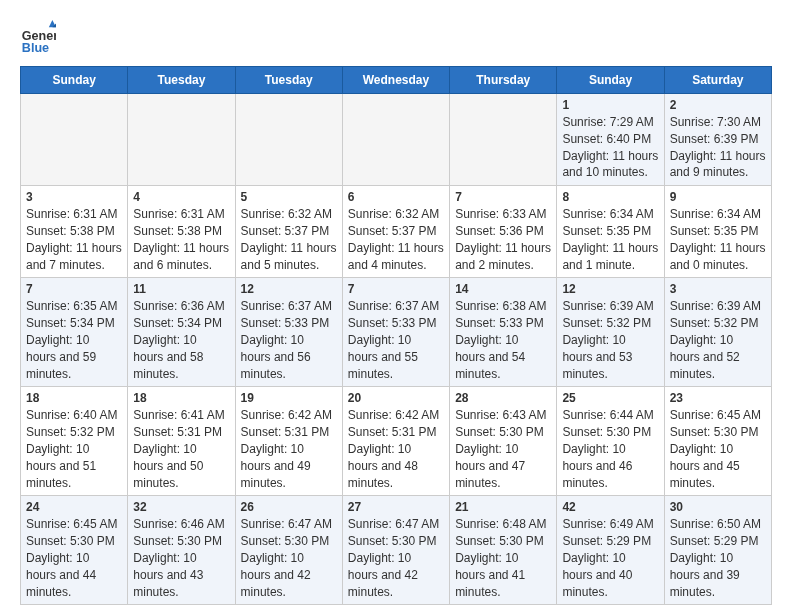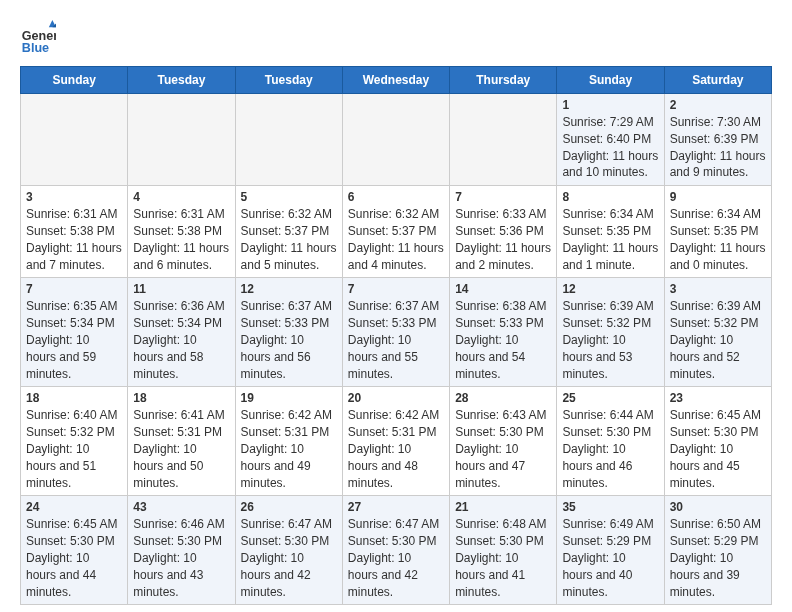--- a/index.html
+++ b/index.html
@@ -233,37 +233,37 @@
           <span class="day-number">23</span>
           <div class="day-info">Sunrise: 6:45 AM<br>Sunset: 5:30 PM<br>Daylight: 10 hours and 45 minutes.</div>
         </td>
       </tr>
       <tr>
         <td>
           <span class="day-number">24</span>
           <div class="day-info">Sunrise: 6:45 AM<br>Sunset: 5:30 PM<br>Daylight: 10 hours and 44 minutes.</div>
         </td>
         <td>
-          <span class="day-number">43</span>
+          <span class="day-number">32</span>
           <div class="day-info">Sunrise: 6:46 AM<br>Sunset: 5:30 PM<br>Daylight: 10 hours and 43 minutes.</div>
         </td>
         <td>
           <span class="day-number">26</span>
           <div class="day-info">Sunrise: 6:47 AM<br>Sunset: 5:30 PM<br>Daylight: 10 hours and 42 minutes.</div>
         </td>
         <td>
           <span class="day-number">27</span>
           <div class="day-info">Sunrise: 6:47 AM<br>Sunset: 5:30 PM<br>Daylight: 10 hours and 42 minutes.</div>
         </td>
         <td>
           <span class="day-number">21</span>
           <div class="day-info">Sunrise: 6:48 AM<br>Sunset: 5:30 PM<br>Daylight: 10 hours and 41 minutes.</div>
         </td>
         <td>
-          <span class="day-number">35</span>
+          <span class="day-number">42</span>
           <div class="day-info">Sunrise: 6:49 AM<br>Sunset: 5:29 PM<br>Daylight: 10 hours and 40 minutes.</div>
         </td>
         <td>
           <span class="day-number">30</span>
           <div class="day-info">Sunrise: 6:50 AM<br>Sunset: 5:29 PM<br>Daylight: 10 hours and 39 minutes.</div>
         </td>
       </tr>
     </tbody>
 </table>
 

